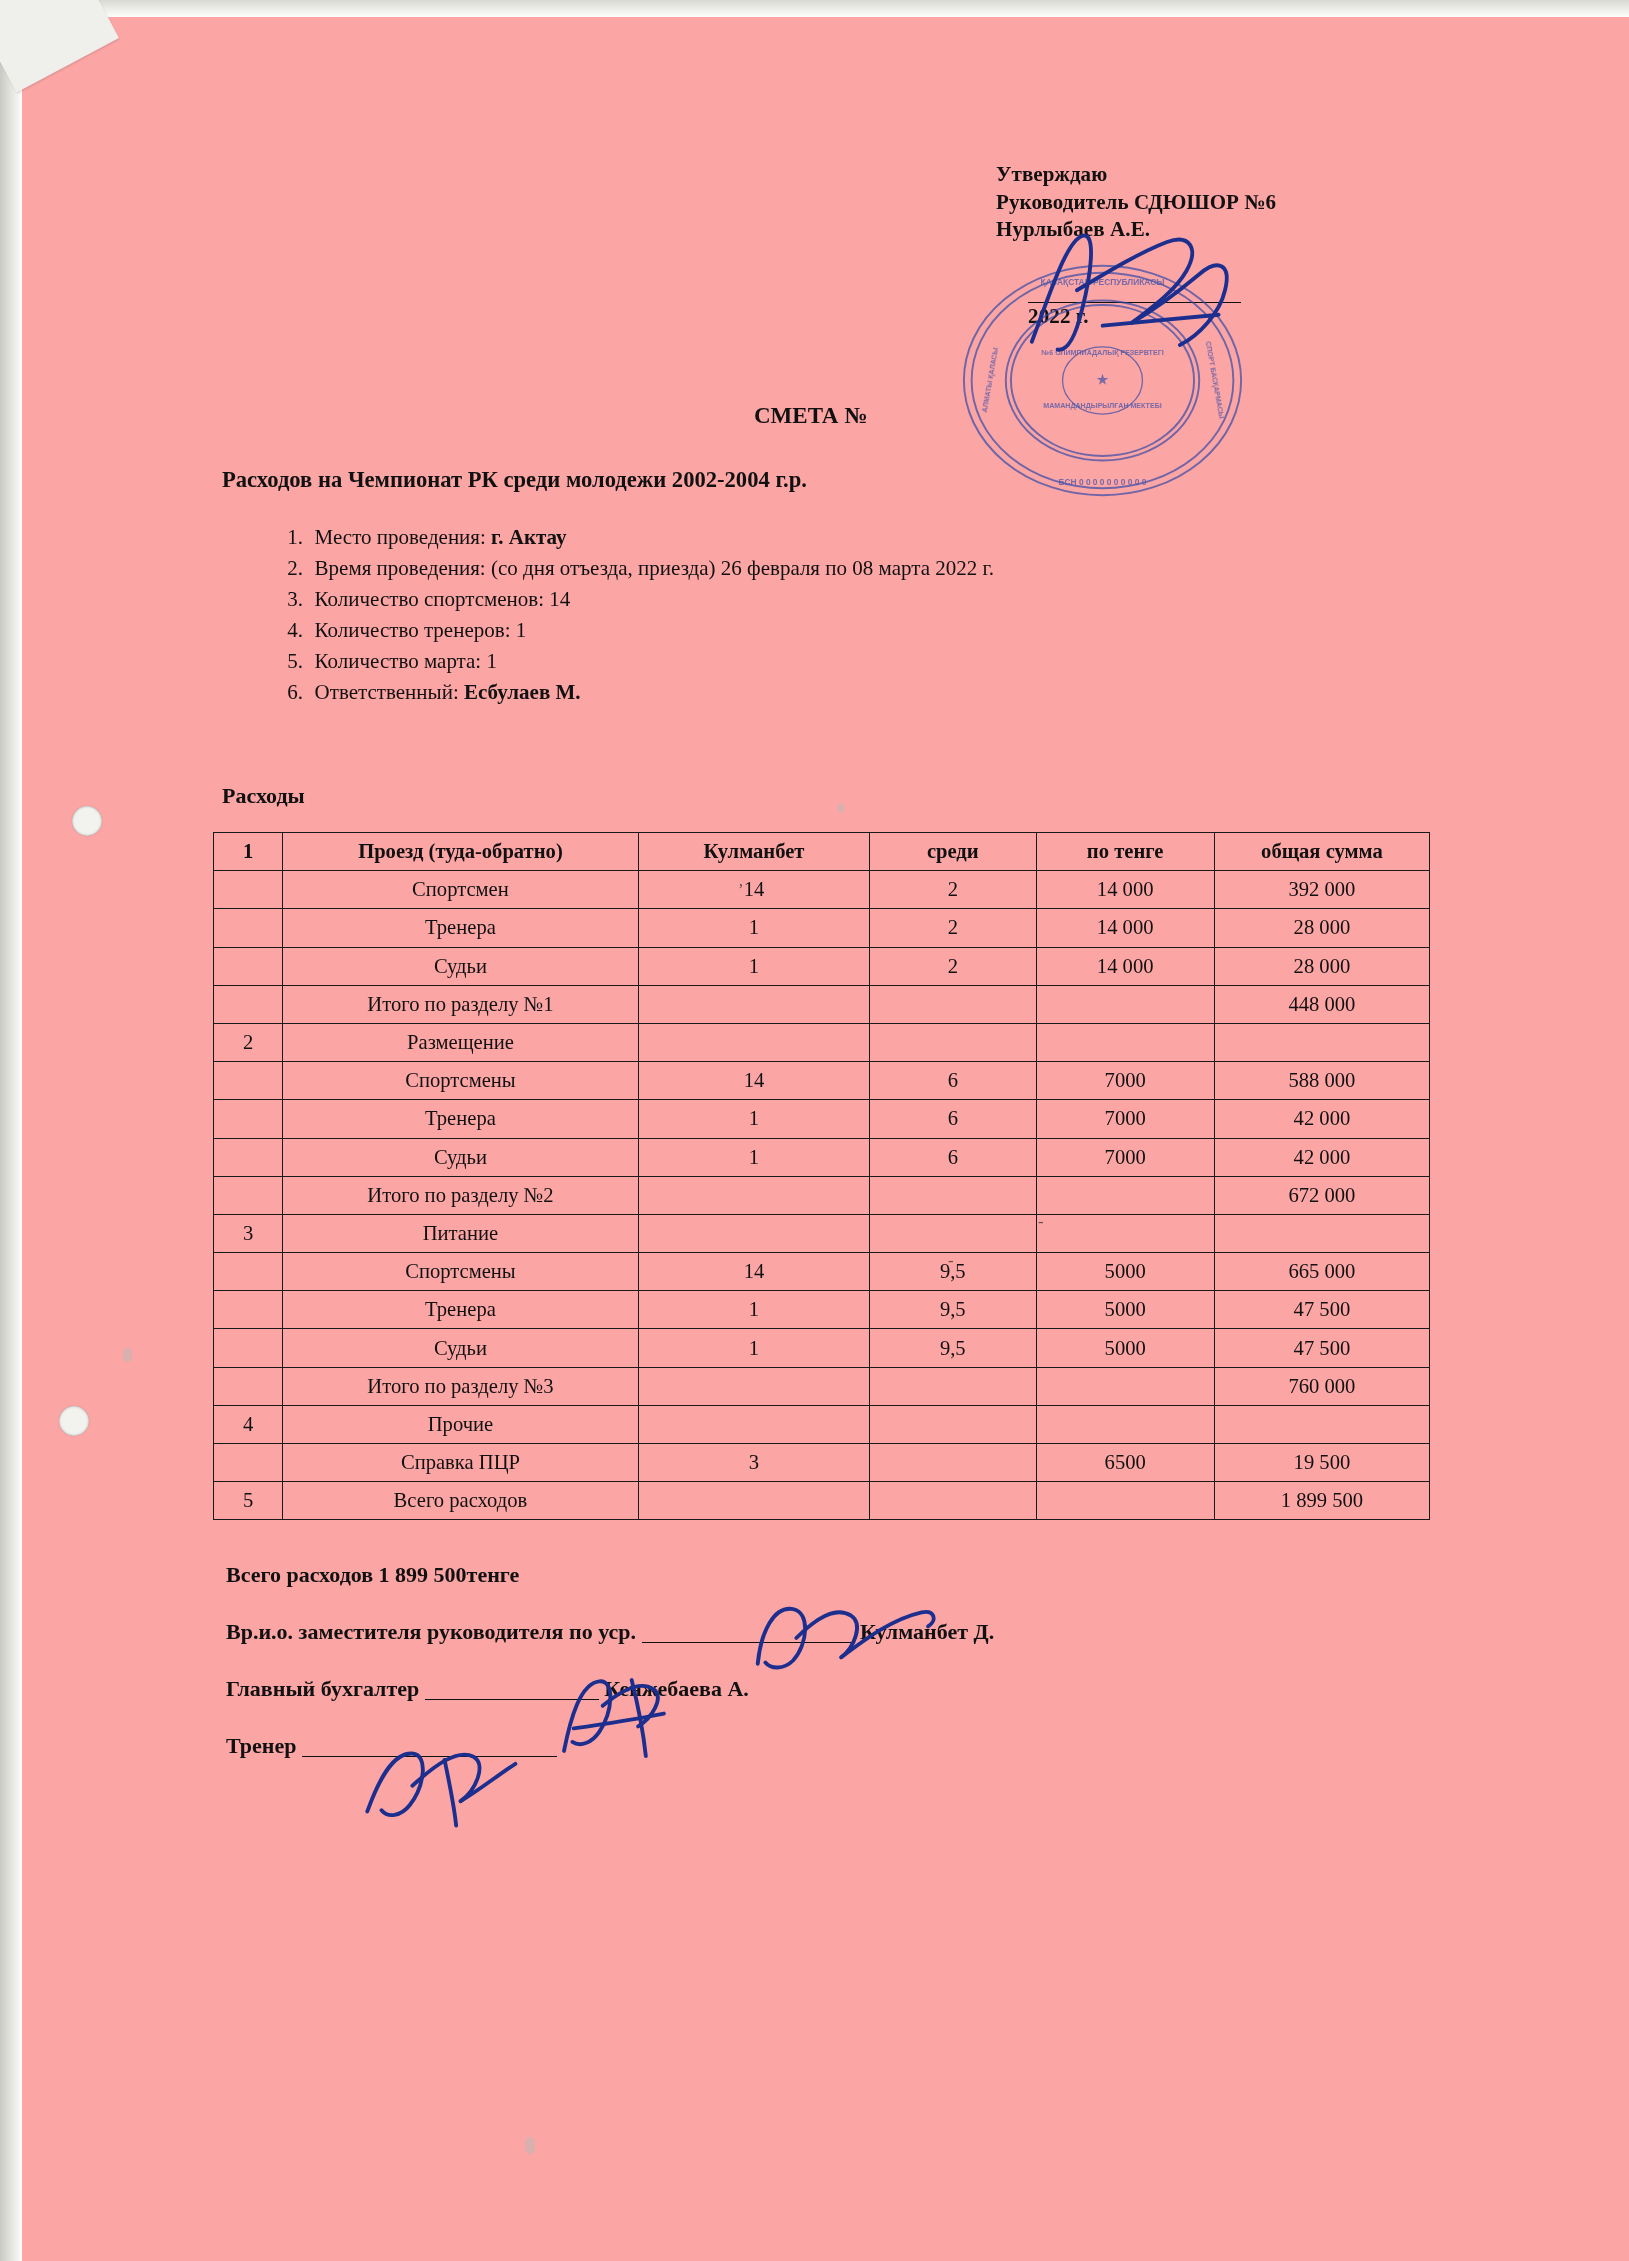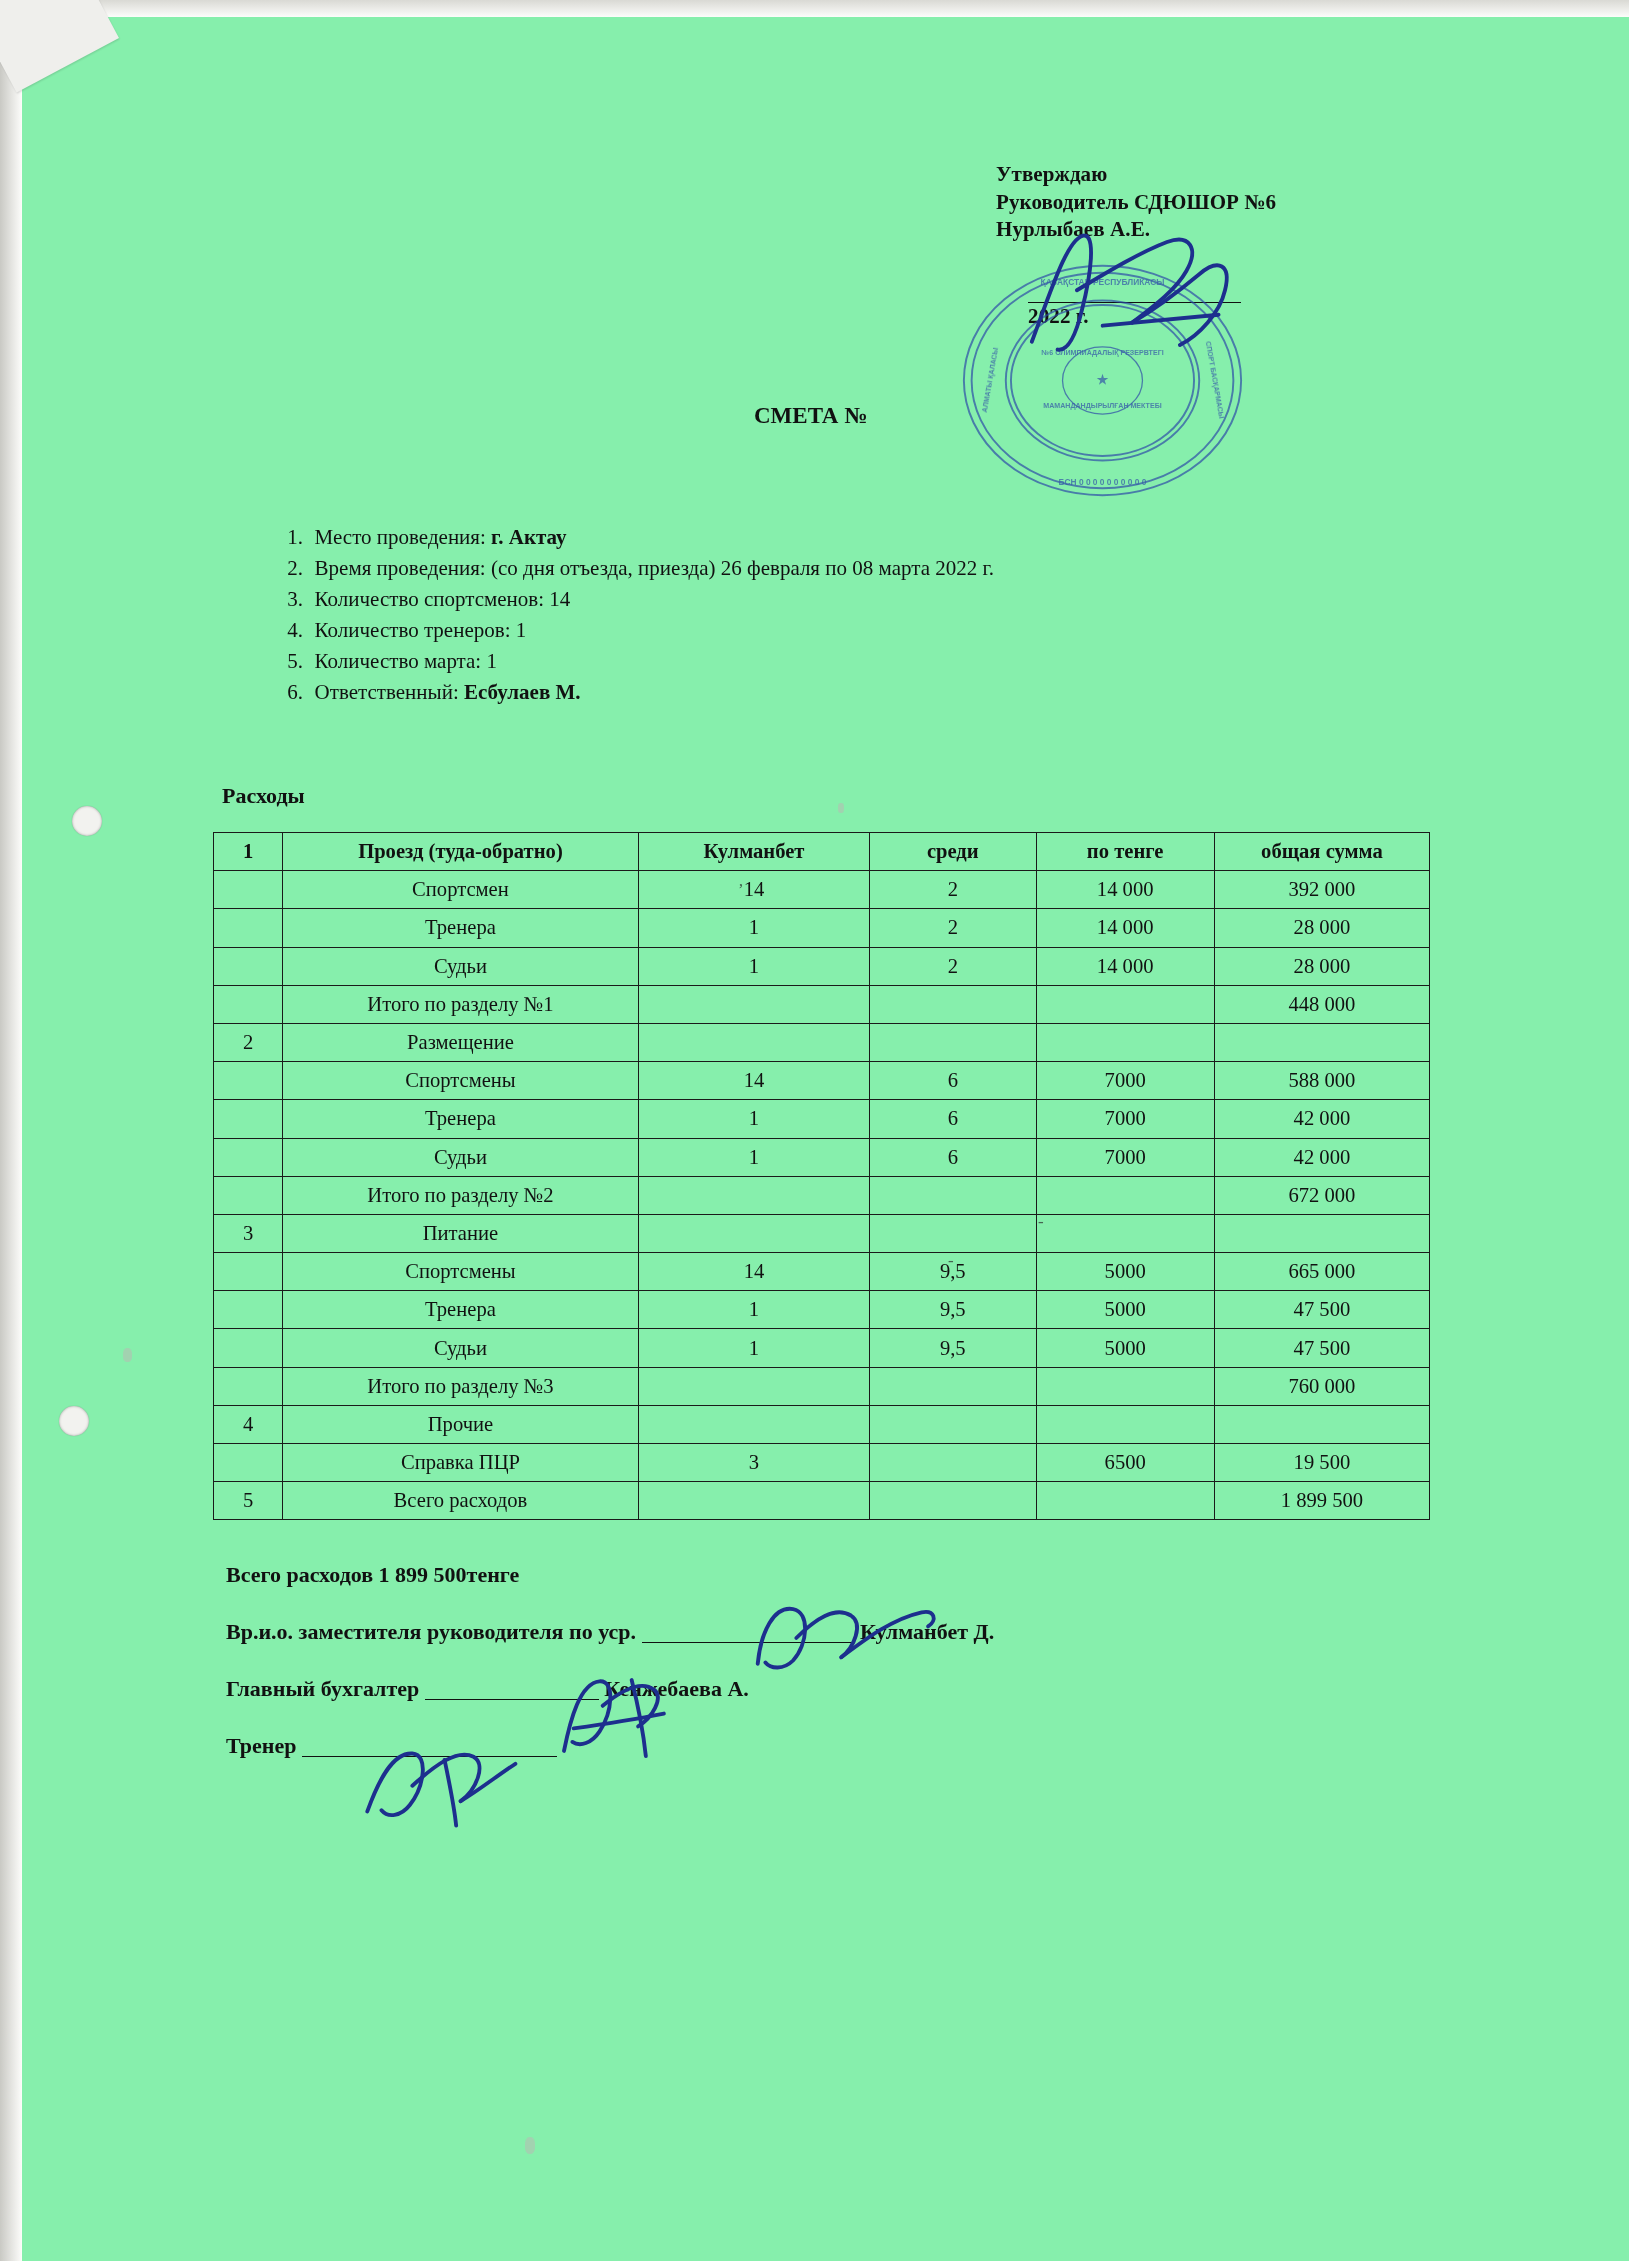--- a/index.html
+++ b/index.html
@@ -4,21 +4,21 @@
 <style>
   html, body {
     margin: 0;
     padding: 0;
     background: #8a8a8a;
   }
   .page {
     position: relative;
     width: 1630px;
     height: 2261px;
-    background: #86efac;
+    background: #fca5a5;
     overflow: hidden;
     font-family: "Liberation Serif", serif;
     color: #111;
   }
   
   .scan-edge-top {
     position: absolute; left: 0; top: 0; width: 1630px; height: 17px;
     background: linear-gradient(180deg, #d9d9d4 0%, #fdfdfb 100%);
   }
   .scan-edge-left {
@@ -205,20 +205,21 @@
   <svg class="ink" style="left:1006px; top:213px; width:277px; height:161px;" viewBox="0 0 430 250">
     <g stroke="#1d2f8e" fill="none" stroke-width="6" stroke-linecap="round">
       <path d="M40 200 C 70 120, 95 40, 120 35 C 140 32, 132 95, 118 150 C 108 192, 95 215, 80 212"></path>
       <path d="M110 120 C 160 90, 210 60, 250 45 C 285 32, 300 55, 280 90 C 262 122, 222 150, 196 170"></path>
       <path d="M196 170 C 230 150, 270 120, 300 95 C 330 70, 350 80, 340 120 C 332 155, 300 190, 270 205"></path>
       <path d="M150 175 C 200 170, 260 165, 330 158"></path>
     </g>
   </svg>
 
   <div class="doc-title">СМЕТА №</div>
+  <div class="doc-subtitle">Расходов на Чемпионат РК среди молодежи 2002-2004 г.р.</div>
 
   <div class="info-list">
     <div class="row">
       <span class="num">1.</span>
       <span>
         <span>Место проведения:</span>
         <span class="b">г. Актау</span>
       </span>
     </div>
     <div class="row">

